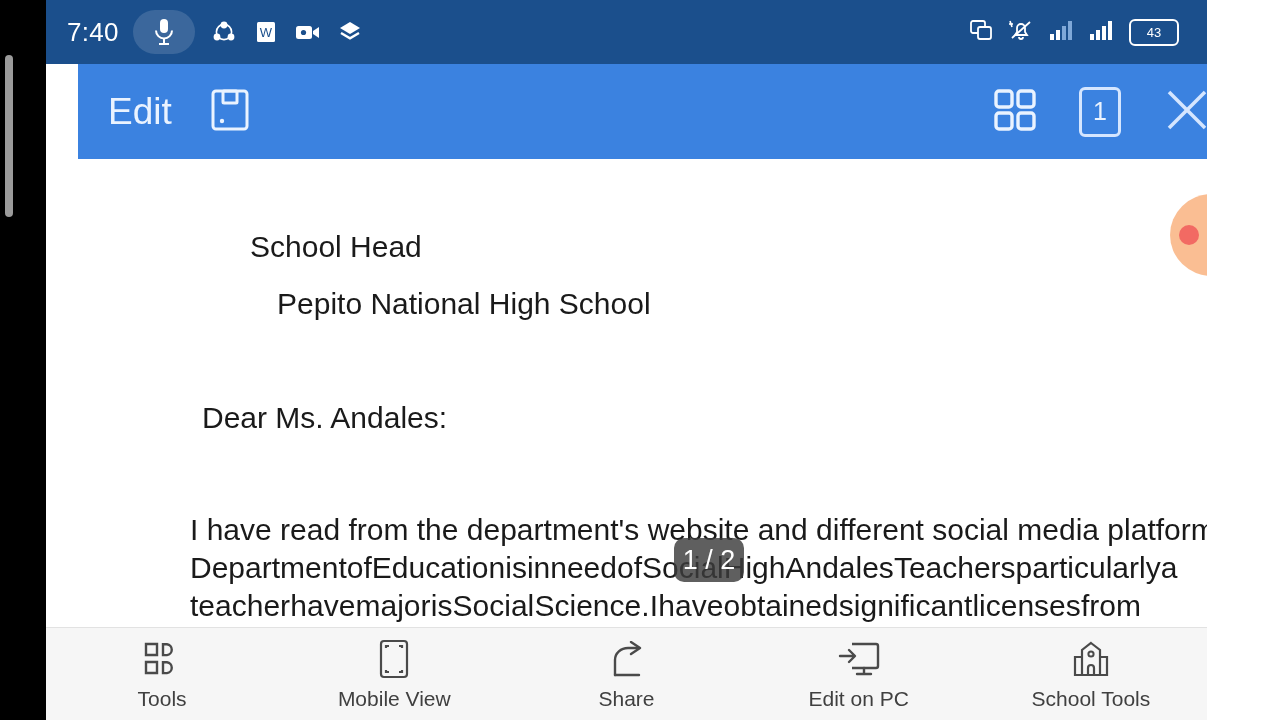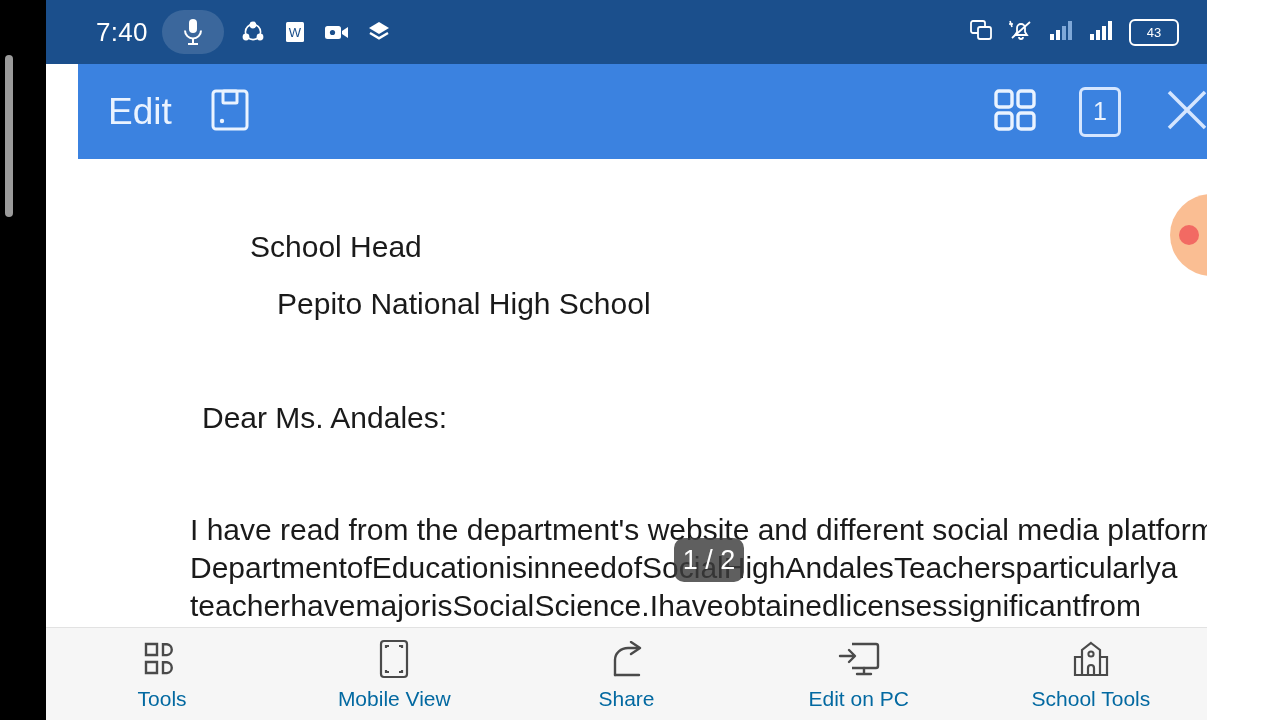--- a/index.html
+++ b/index.html
@@ -60,21 +60,21 @@
     position: absolute;
     left: 0; top: 0;
     width: 1161px; height: 64px;
     background: #1b4f8c;
     display: flex;
     align-items: center;
   }
   .sb-left {
     display: flex;
     align-items: center;
-    margin-left: 50px;
+    margin-left: 21px;
     gap: 0px;
   }
   .sb-time {
     color: #ffffff;
     font-size: 26px;
     letter-spacing: 0.3px;
     margin-right: 14px;
   }
   .mic-pill {
     width: 62px; height: 44px;
@@ -241,21 +241,21 @@
     justify-content: center;
     gap: 8px;
   }
   .bb-icon {
     height: 40px;
     display: flex;
     align-items: flex-end;
     justify-content: center;
   }
   .bb-label {
-    color: #0369a1;
+    color: #404040;
     font-size: 21px;
   }
 </style>
 </head>
 <body>
 
 <div id="screen">
 
   <div class="left-band">
     <div class="edge-handle"></div>
@@ -400,22 +400,22 @@
         <span class="ln just">
             <span>teacher</span>
             <span>have</span>
             <span>major</span>
             <span>is</span>
             <span>Social</span>
             <span>Science.</span>
             <span>I</span>
             <span>have</span>
             <span>obtained</span>
+            <span>significant</span>
             <span>licenses</span>
-            <span>significant</span>
             <span>from</span>
           </span>
       </div>
     </div>
 
     <div class="page-indicator">1 / 2</div>
 
     <div class="float-widget">
       <span class="dot"></span>
     </div>

